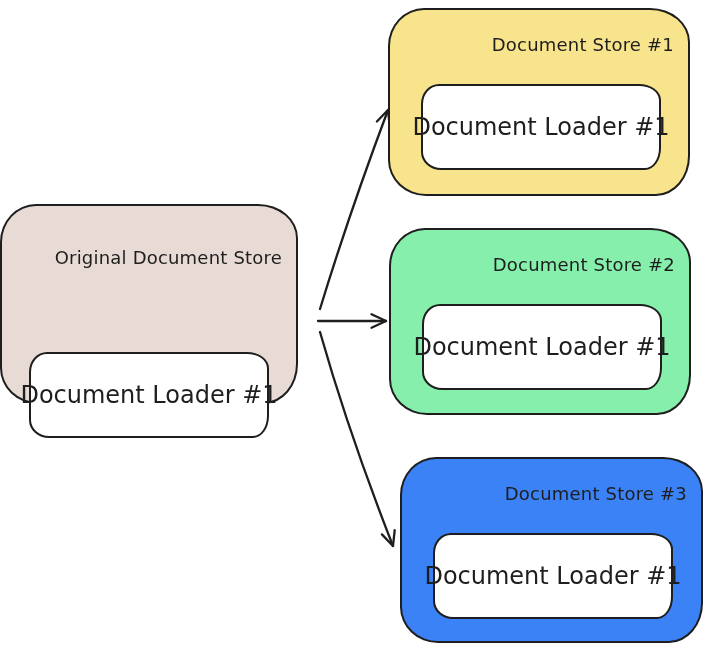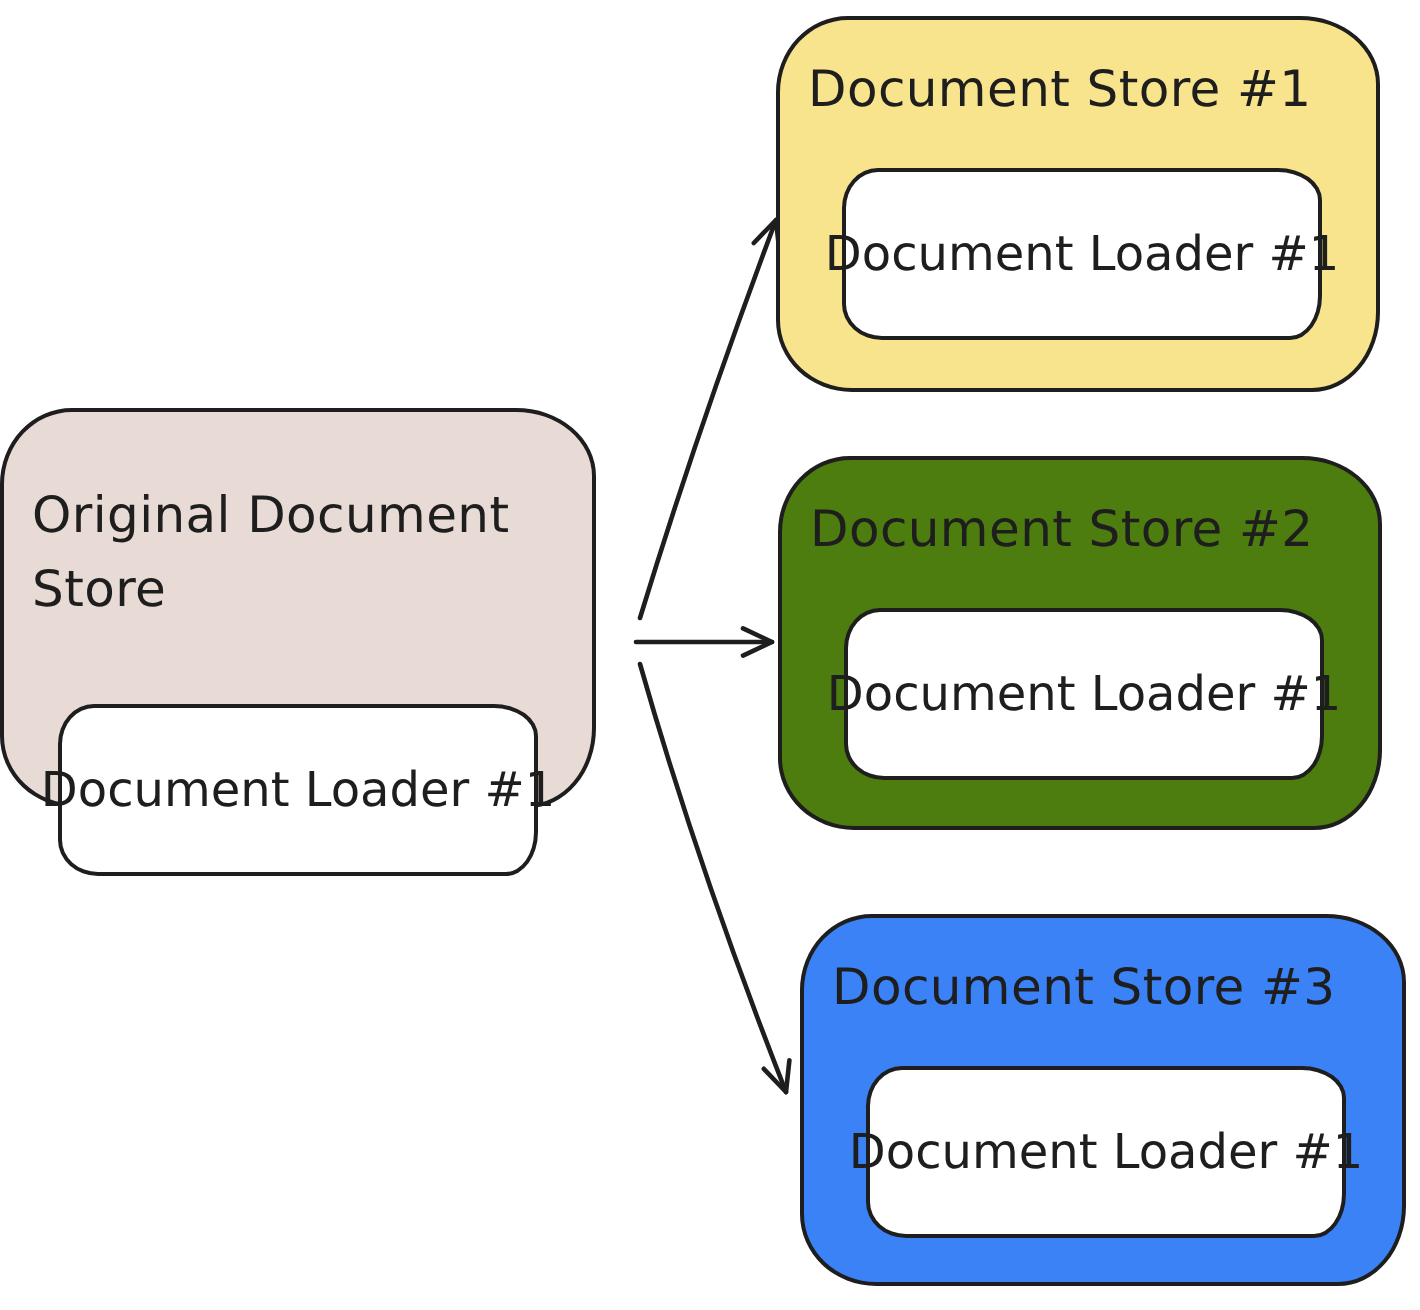--- a/index.html
+++ b/index.html
@@ -14,22 +14,22 @@
   }
   .node {
     position: absolute;
     box-sizing: border-box;
     border: 2.6px solid #1e1e1e;
   }
   .outer {
     border-radius: 36px 40px 34px 38px / 38px 34px 40px 36px;
   }
   .title {
-    text-align: left;
-    font-size: 25px;
+    text-align: right;
+    font-size: 18px;
     line-height: 37px;
     letter-spacing: 0.2px;
     padding: 0 14px;
   }
   .title.original-title { padding-top: 33px; }
   .title.store-title { padding-top: 16px; white-space: nowrap; }
   .loader {
     position: absolute;
     box-sizing: border-box;
     border: 2.4px solid #1e1e1e;
@@ -90,21 +90,21 @@
     </div>
   </div>
 
   <div class="node outer store" id="node-store1" style="background-color: rgb(248, 228, 140);">
     <div class="title store-title">Document Store #1</div>
     <div class="loader" style="background-color: rgb(255, 255, 255);">
       <span>Document Loader #1</span>
     </div>
   </div>
 
-  <div class="node outer store" id="node-store2" style="background-color: #4d7c0f;">
+  <div class="node outer store" id="node-store2" style="background-color: #86efac;">
     <div class="title store-title">Document Store #2</div>
     <div class="loader" style="background-color: rgb(255, 255, 255);">
       <span>Document Loader #1</span>
     </div>
   </div>
 
   <div class="node outer store" id="node-store3" style="background-color: #3b82f6;">
     <div class="title store-title">Document Store #3</div>
     <div class="loader" style="background-color: rgb(255, 255, 255);">
       <span>Document Loader #1</span>

